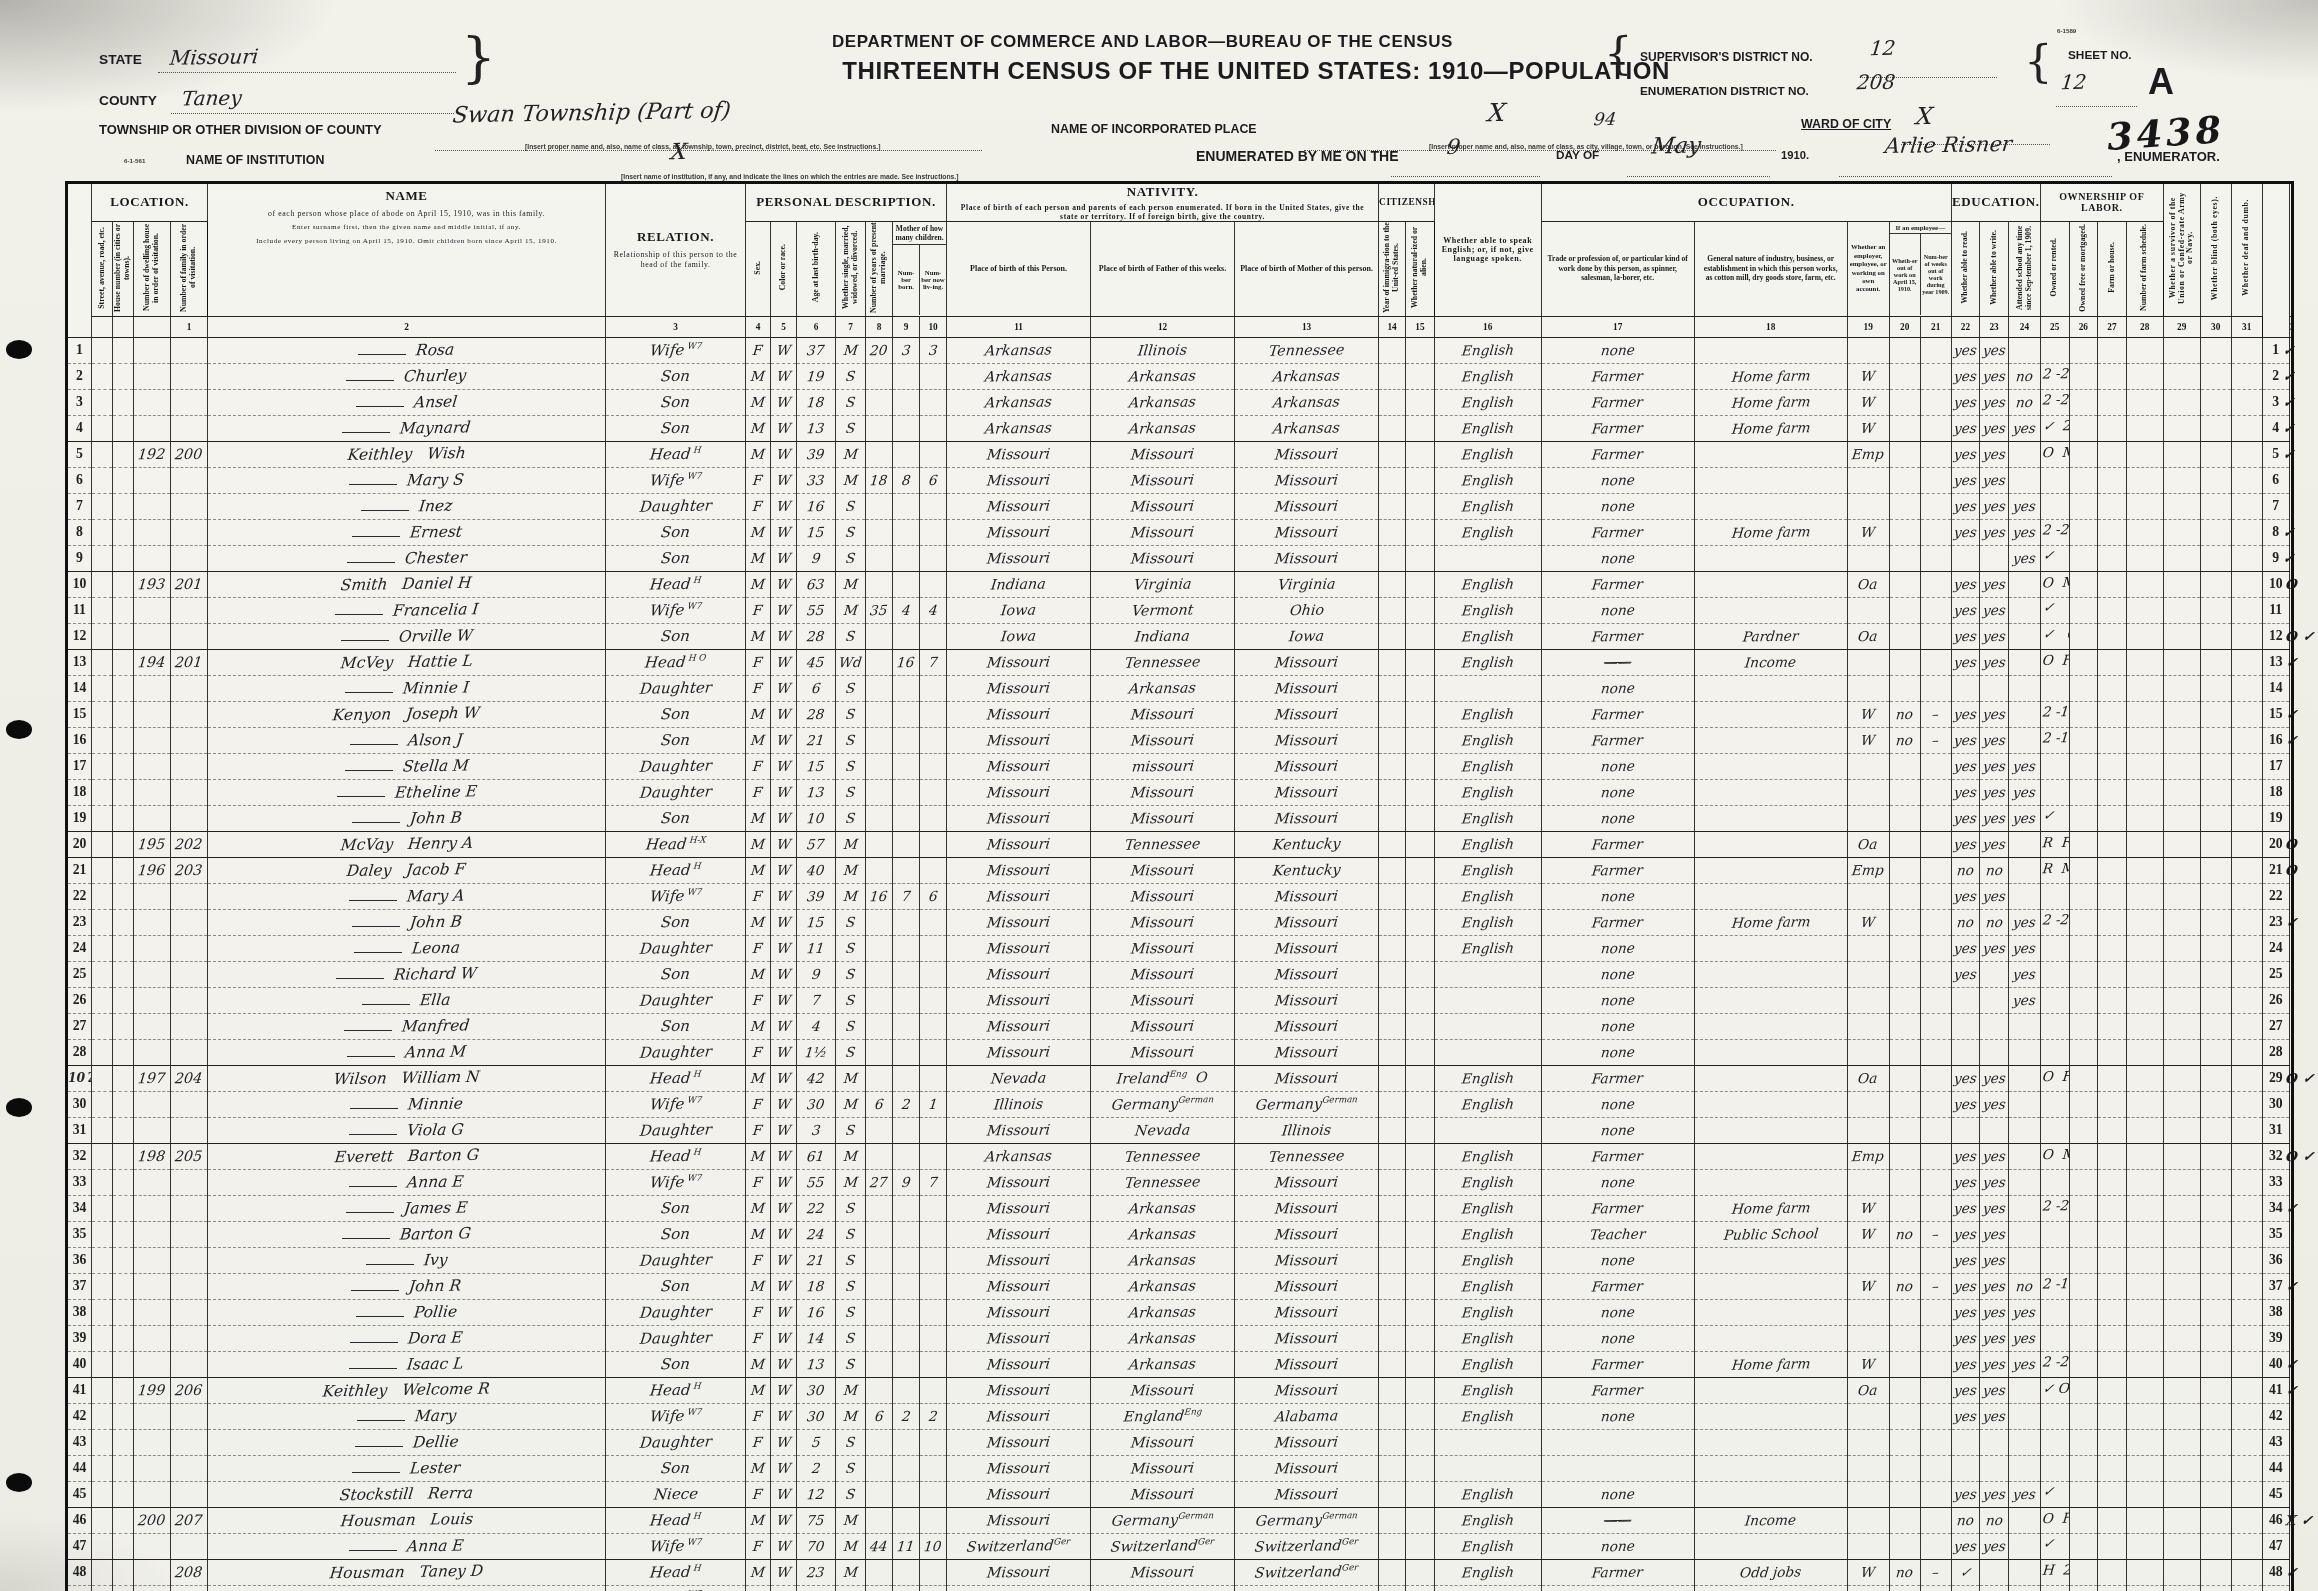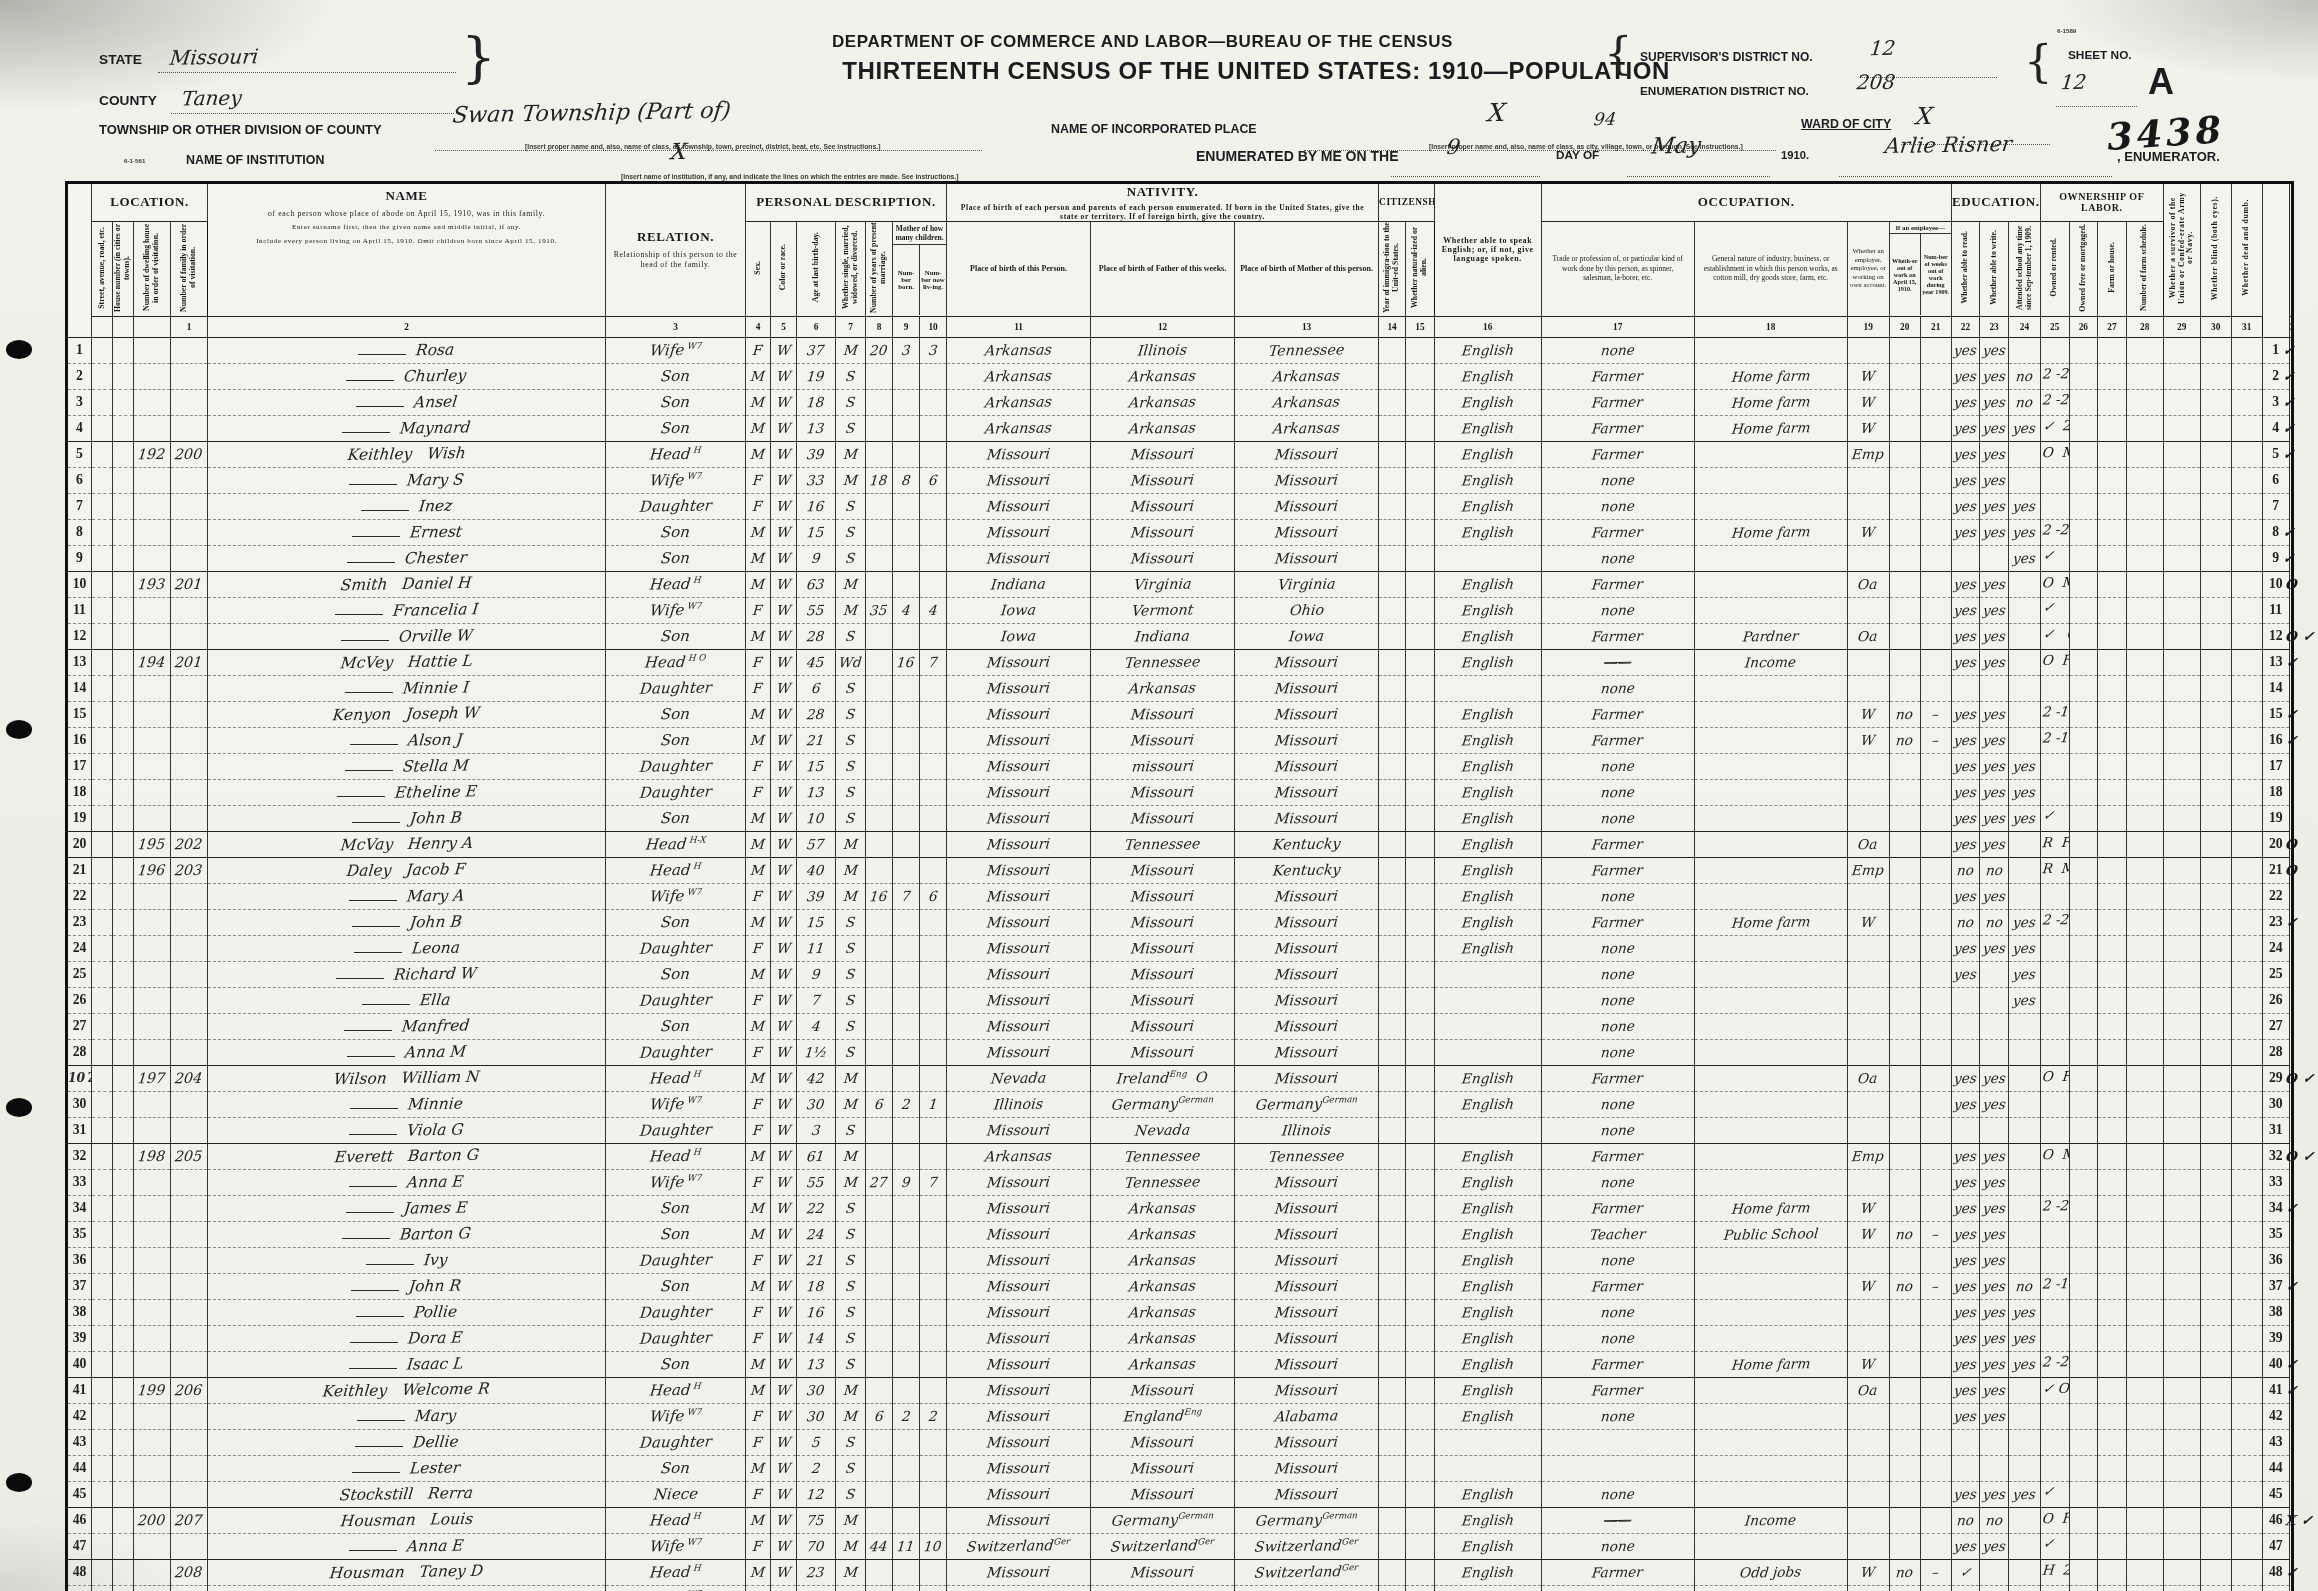--- a/index.html
+++ b/index.html
@@ -30,21 +30,21 @@
   .vt{writing-mode:vertical-rl;transform:rotate(180deg);font-size:7.8px;font-weight:bold;line-height:1.12;display:inline-block;max-height:91px;white-space:normal;}
   .namehead{vertical-align:top !important;}
   .namehead .big, .relhead .big{font-size:13px;font-weight:bold;letter-spacing:0.6px;margin-top:3.7px;}
   .namehead p, .relhead p{font-size:7.8px;font-weight:normal;margin:5px 6.2px;line-height:1.25;}
   .nat-intro{font-size:7.5px;font-weight:bold;margin:2.5px 7.5px 0 7.5px;line-height:1.2;}
   .mo-wrap{display:flex;flex-direction:column;height:93px;}
   .mo-top{font-size:7.5px;font-weight:bold;padding:1.9px 1.2px;border-bottom:0.6px solid #35332e;}
   .mo-bot{flex:1;display:flex;}
   .mo-bot>div{flex:1;font-size:6.8px;font-weight:bold;display:flex;align-items:center;justify-content:center;}
   .mo-bot>div+div{border-left:0.6px solid #35332e;}
-  .occ-desc{font-size:7.5px;font-weight:normal;padding:0 5px;line-height:1.25;text-align:center;}
+  .occ-desc{font-size:7.5px;font-weight:bold;padding:0 5px;line-height:1.25;text-align:center;}
 
   table.census tbody td{height:25px;border-bottom:0.9px dashed #8d8c82;font-size:13.7px;text-align:center;vertical-align:middle;}
   tbody tr.fend td{border-bottom:1.6px solid #23231e;}
   td .hw{font-size:13.7px;white-space:pre;}
   td.c-nm{text-align:left;padding-left:16px;}
   td.c-nm .hw{font-size:15.5px;}
   td.c-rel{text-align:left;padding-left:11.2px;}
   td.c-rel .hw{font-size:15px;}
   td.c-dw .hw, td.c-fam .hw{font-size:14.3px;}
   td.c-bp .hw, td.c-fb .hw, td.c-mb .hw{font-size:14.3px;}

